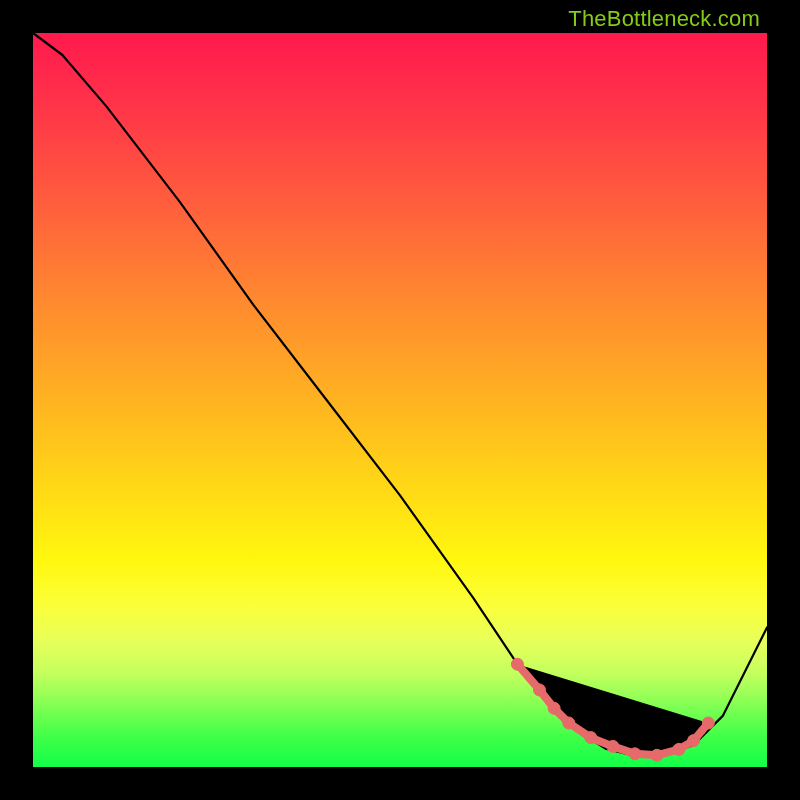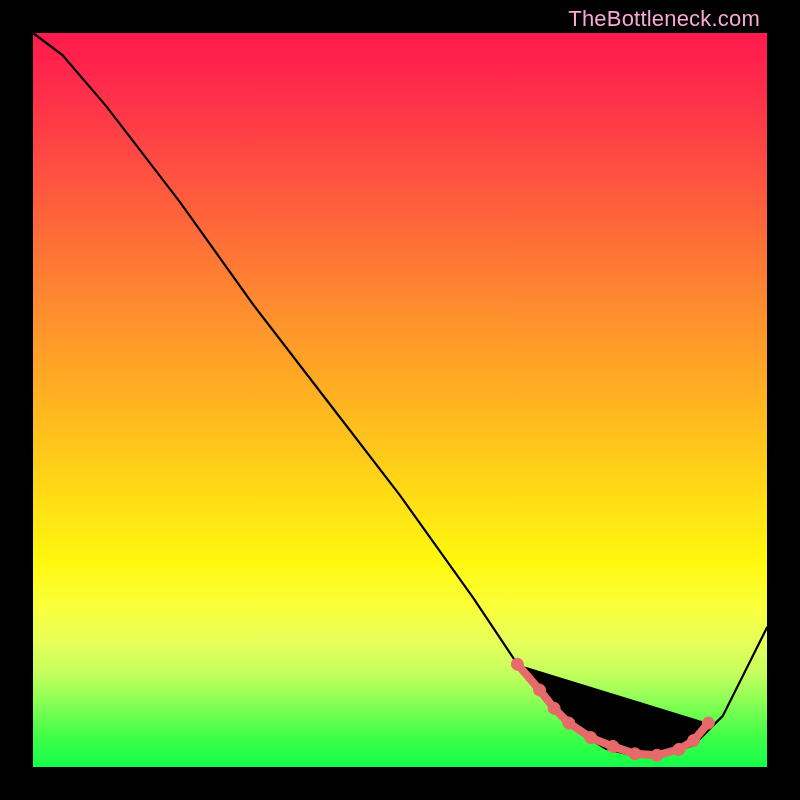--- a/index.html
+++ b/index.html
@@ -41,21 +41,21 @@
       #9cff58 90%,
       #6cff50 93%,
       #3eff48 96%,
       #13ff4a 100%
     );
   }
   .watermark {
     position: absolute;
     top: 6px;
     right: 40px;
-    color: #f9a8d4;
+    color: #84cc16;
     font-size: 22px;
     letter-spacing: 0.2px;
     user-select: none;
   }
   svg.curve {
     position: absolute;
     left: 0;
     top: 0;
     width: 734px;
     height: 734px;

